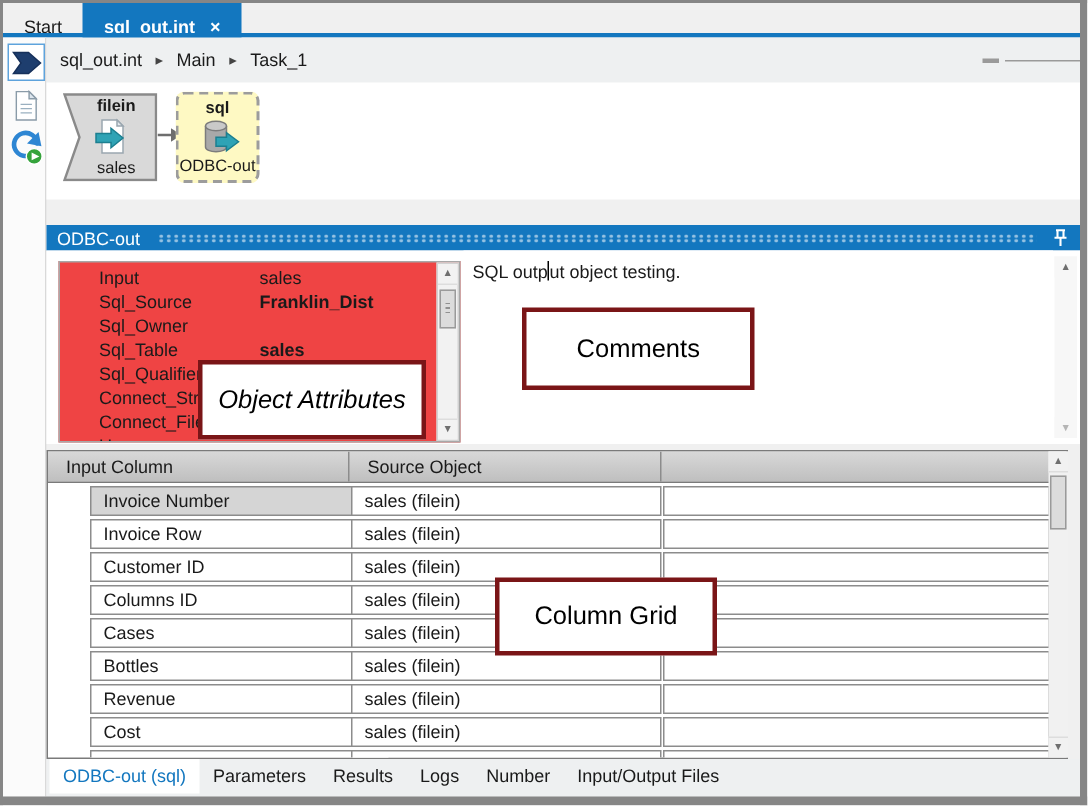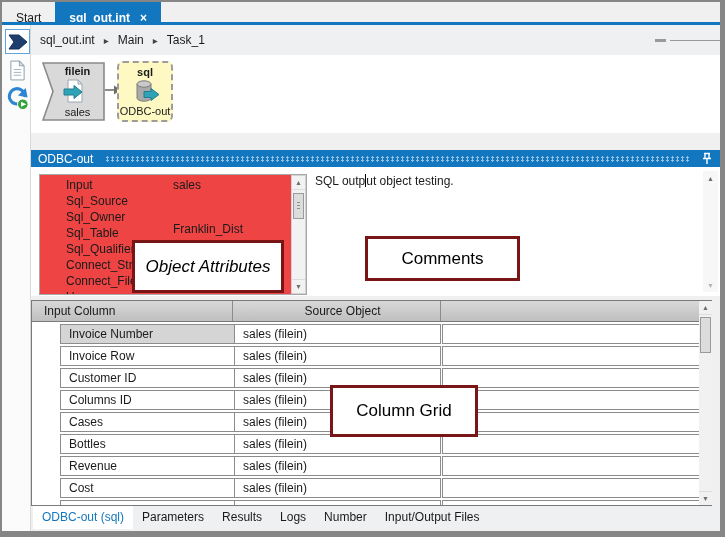--- a/index.html
+++ b/index.html
@@ -56,21 +56,21 @@
       background-image: radial-gradient(circle, rgba(255,255,255,.55) 1px, transparent 1.3px);
       background-size:5px 3px; }
   .pin { margin-right:7px; }
   .panel-body { left:31px; top:167px; width:689px; height:129px; background:#fff; }
 
   
   .attrbox { left:39px; top:174px; width:268px; height:121px; background:#ef4444; border:1px solid #a8a8a8; overflow:hidden; }
   .attr-row { position:relative; height:16px; line-height:16px; }
   .attr-name { position:absolute; left:26px; white-space:nowrap; }
   .attr-val { position:absolute; left:133px; white-space:nowrap; }
-  .attr-val.bold { font-weight:normal;margin-top:28px; }
+  .attr-val.bold { font-weight:bold; }
   .attr-rows { padding-top:2px; }
 
   
   .sb { position:absolute; background:#f2f2f2; border:1px solid #d2d2d2; }
   .sb-btn { position:absolute; left:0; width:100%; height:14px; display:flex; align-items:center; justify-content:center;
             font-size:7px; color:#6f6f6f; background:#f2f2f2; }
   .sb-btn.top { top:0; border-bottom:1px solid #ddd; }
   .sb-btn.bottom { bottom:0; border-top:1px solid #ddd; }
   .sb-thumb { position:absolute; left:1px; right:1px; background:#dcdcdc; border:1px solid #9a9a9a; }
   .sb-grip { position:absolute; left:3px; right:3px; top:50%; margin-top:-4px; height:8px;
@@ -90,34 +90,34 @@
       background:linear-gradient(#d8d8d8,#bfbfbf); border-bottom:1px solid #7a7a7a; }
   .gh-cell { position:absolute; top:0; height:20px; line-height:20px; padding-left:12px; border-right:1px solid #8c8c8c; }
   .grid-row { position:absolute; left:1px; height:20px; }
   .g-cell { position:absolute; top:0; height:20px; line-height:18px; padding-left:8px;
       border:1px solid #8c8c8c; background:#fff; white-space:nowrap; overflow:hidden; }
   .g-cell.selected { background:#d5d5d5; }
   .c1 { left:0; width:200px;margin-left:27px; }
   .c2 { left:201px; width:207px; }
   .c3 { left:409px; width:258px; }
   .gh1 { left:0; width:201px; }
-  .gh2 { left:201px; width:208px;text-align:center; }
+  .gh2 { left:201px; width:208px; }
   .gh3 { left:409px; width:259px; border-right:none; }
 
   
   .bottombar { left:31px; top:506px; width:689px; height:37px; background:#eef0f1; display:flex; }
   .btab { padding:0 9px; height:23px; line-height:23px; color:#1a1a1a; white-space:nowrap; }
   .btab.active { background:#fff; color:#1377bf; margin-left:2px; }
 
   
   .callout { position:absolute; background:#fff; border:3px solid #7a1517;
       display:flex; align-items:center; justify-content:center;
       font-size:17px; color:#000; z-index:50; }
   .co-attrs { left:132px; top:240px; width:152px; height:53px;font-style:italic; }
-  .co-comments { left:365px; top:205px; width:155px; height:45px;margin-top:31px; }
+  .co-comments { left:348px; top:205px; width:155px; height:55px; }
   .co-grid { left:330px; top:385px; width:148px; height:52px; }
 </style>
 </head>
 <body>
 
 <div class="window">
 
   <div class="abs tabstrip">
     <div class="toptab start">
       <span>Start</span>

